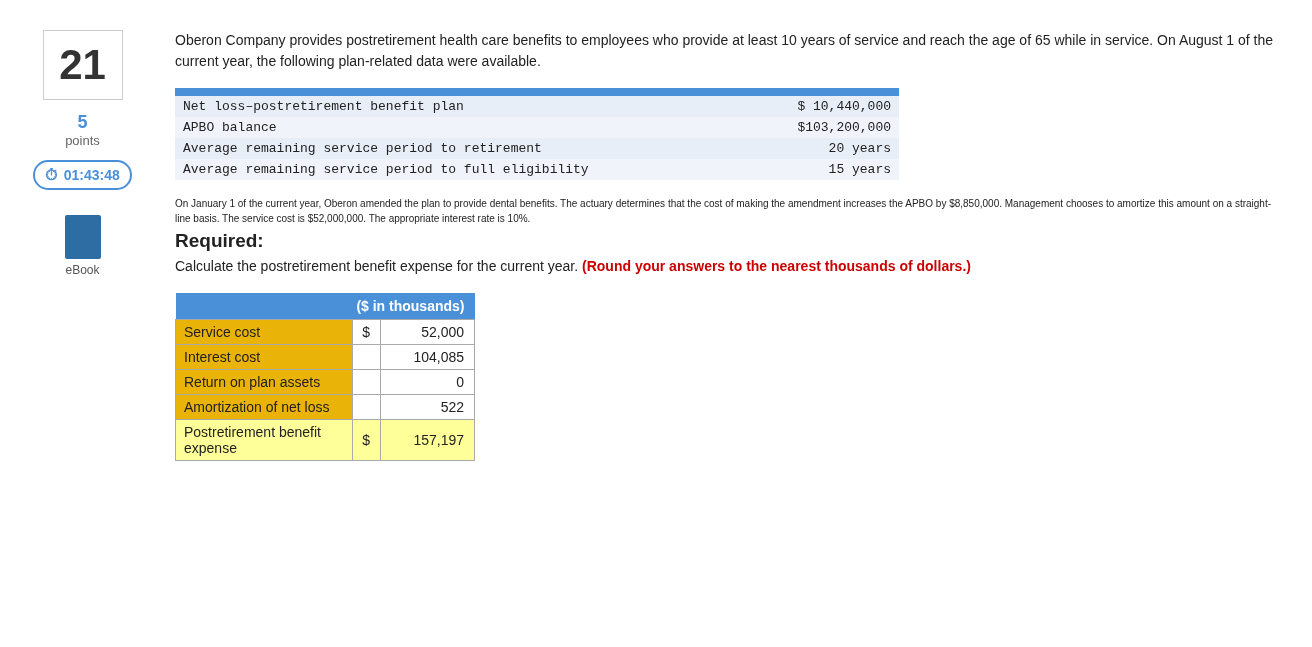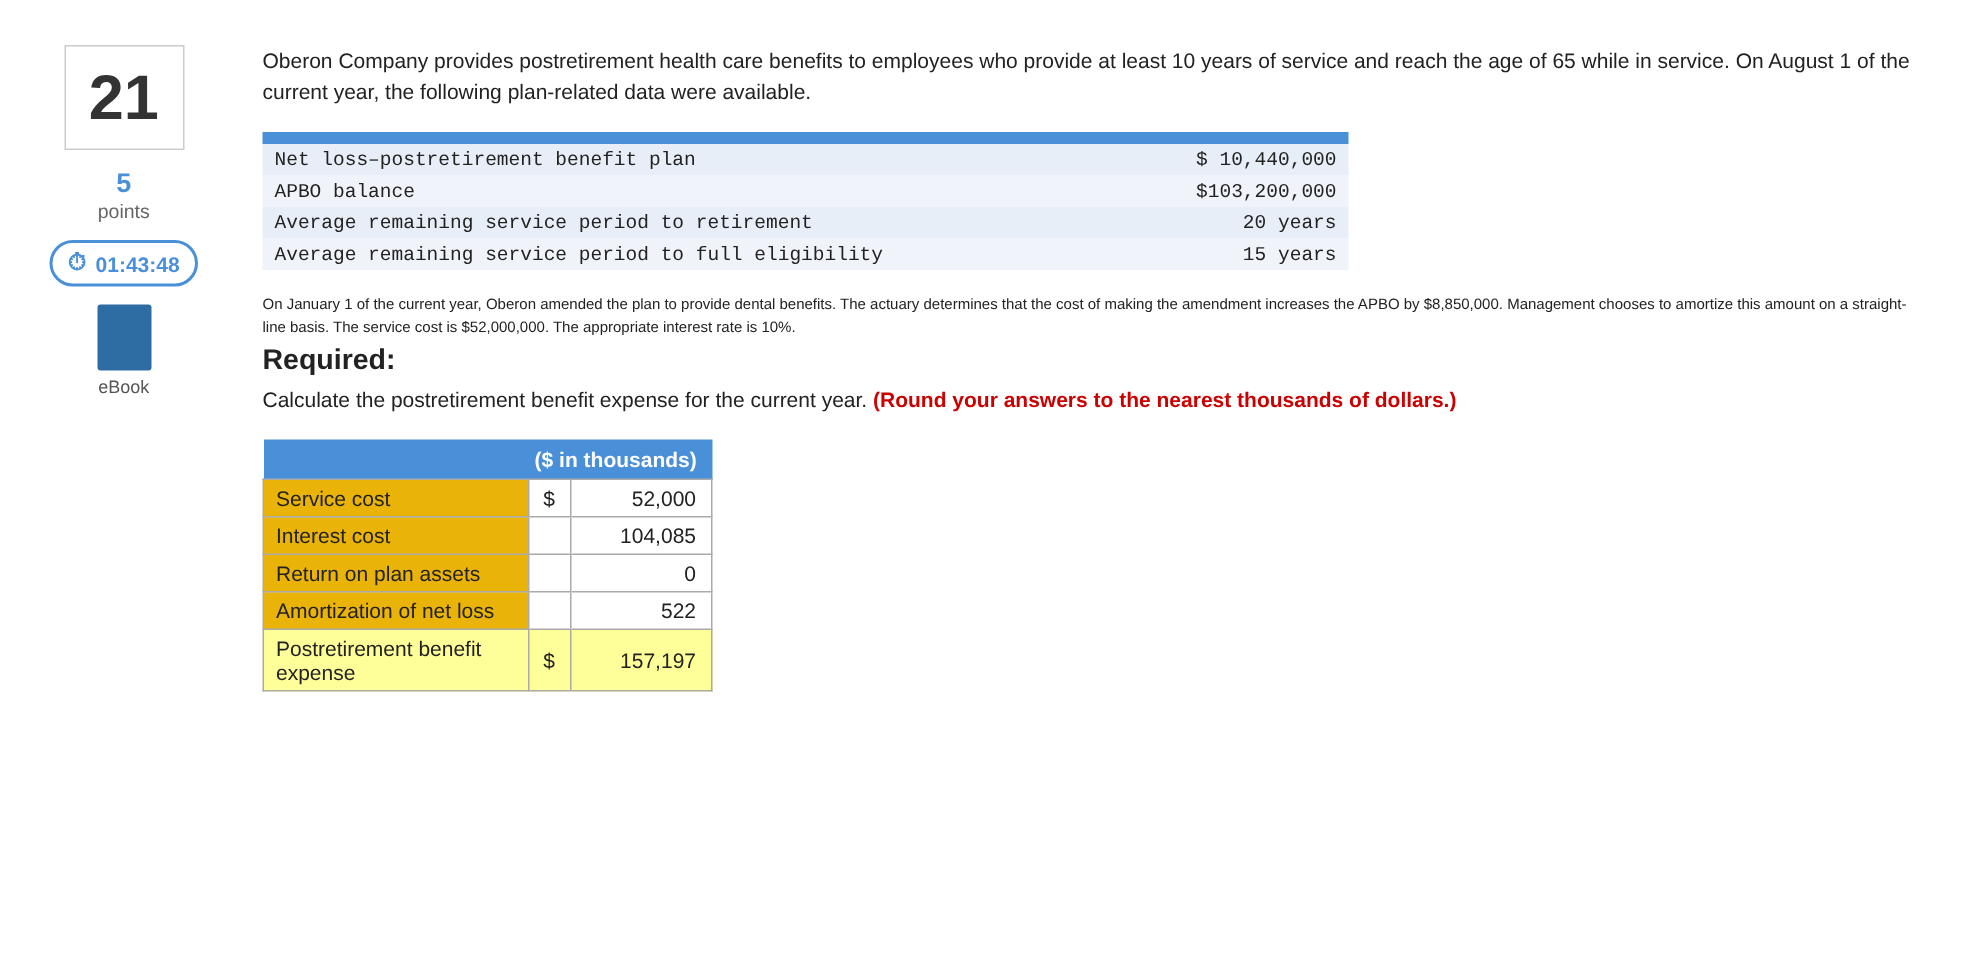--- a/index.html
+++ b/index.html
@@ -62,20 +62,21 @@
       font-weight: bold;
     }
     .timer-icon {
       font-size: 16px;
     }
     .ebook-section {
       display: flex;
       flex-direction: column;
       align-items: center;
       gap: 4px;
+      margin-top: 13px;
     }
     .ebook-icon {
       width: 36px;
       height: 44px;
       background: #2e6da4;
       border-radius: 2px;
       position: relative;
     }
     .ebook-label {
       font-size: 12px;

